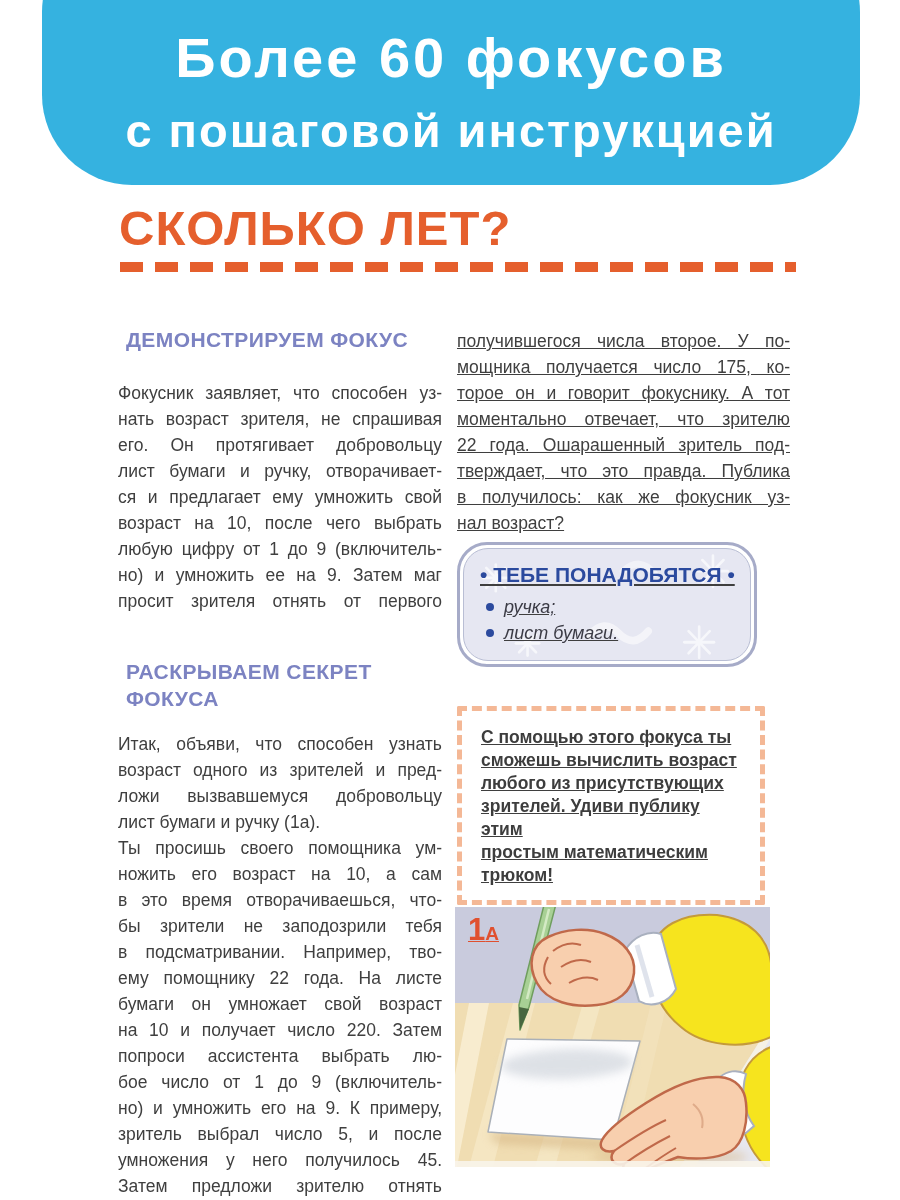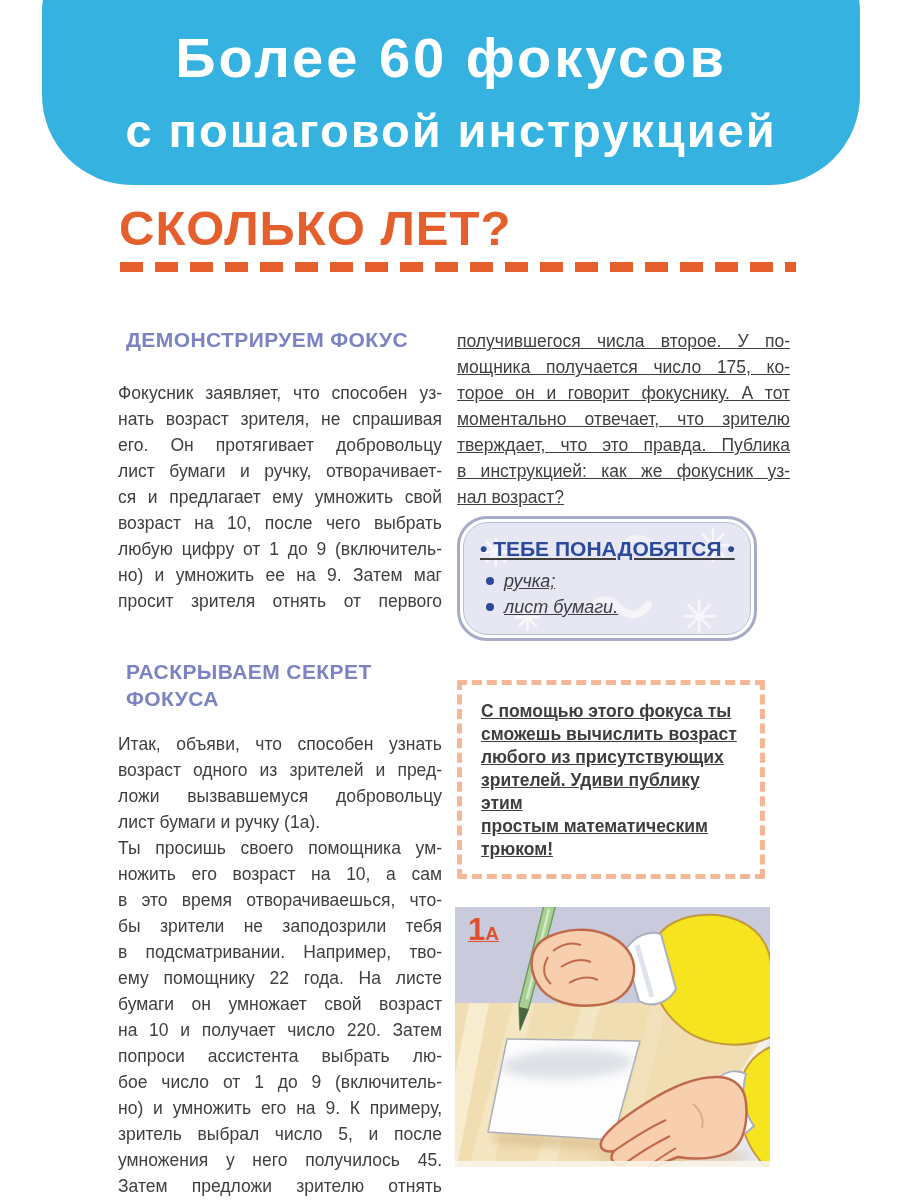--- a/index.html
+++ b/index.html
@@ -128,22 +128,23 @@
         <div class="tline">Затем предложи зрителю отнять</div>
       </div>
   </div>
 
   <div class="col col-right">
     <div class="para mt-rpara">
         <div class="tline">получившегося числа второе. У по-</div>
         <div class="tline">мощника получается число 175, ко-</div>
         <div class="tline">торое он и говорит фокуснику. А тот</div>
         <div class="tline">моментально отвечает, что зрителю</div>
+        <div class="tline">22 года. Ошарашенный зритель под-</div>
         <div class="tline">тверждает, что это правда. Публика</div>
-        <div class="tline">в инструкцией: как же фокусник уз-</div>
+        <div class="tline">в получилось: как же фокусник уз-</div>
         <div class="tline tline-left">нал возраст?</div>
       </div>
 
     <div class="needed-box">
       <div class="needed-inner">
         <svg class="sparkles" viewBox="0 0 270 100" preserveAspectRatio="none" aria-hidden="true">
           <g stroke="#ffffff" stroke-width="2.5" opacity="0.65" stroke-linecap="round">
             <g>
                 <line x1="30" y1="14" x2="30" y2="38"></line>
                 <line x1="18" y1="26" x2="42" y2="26"></line>

